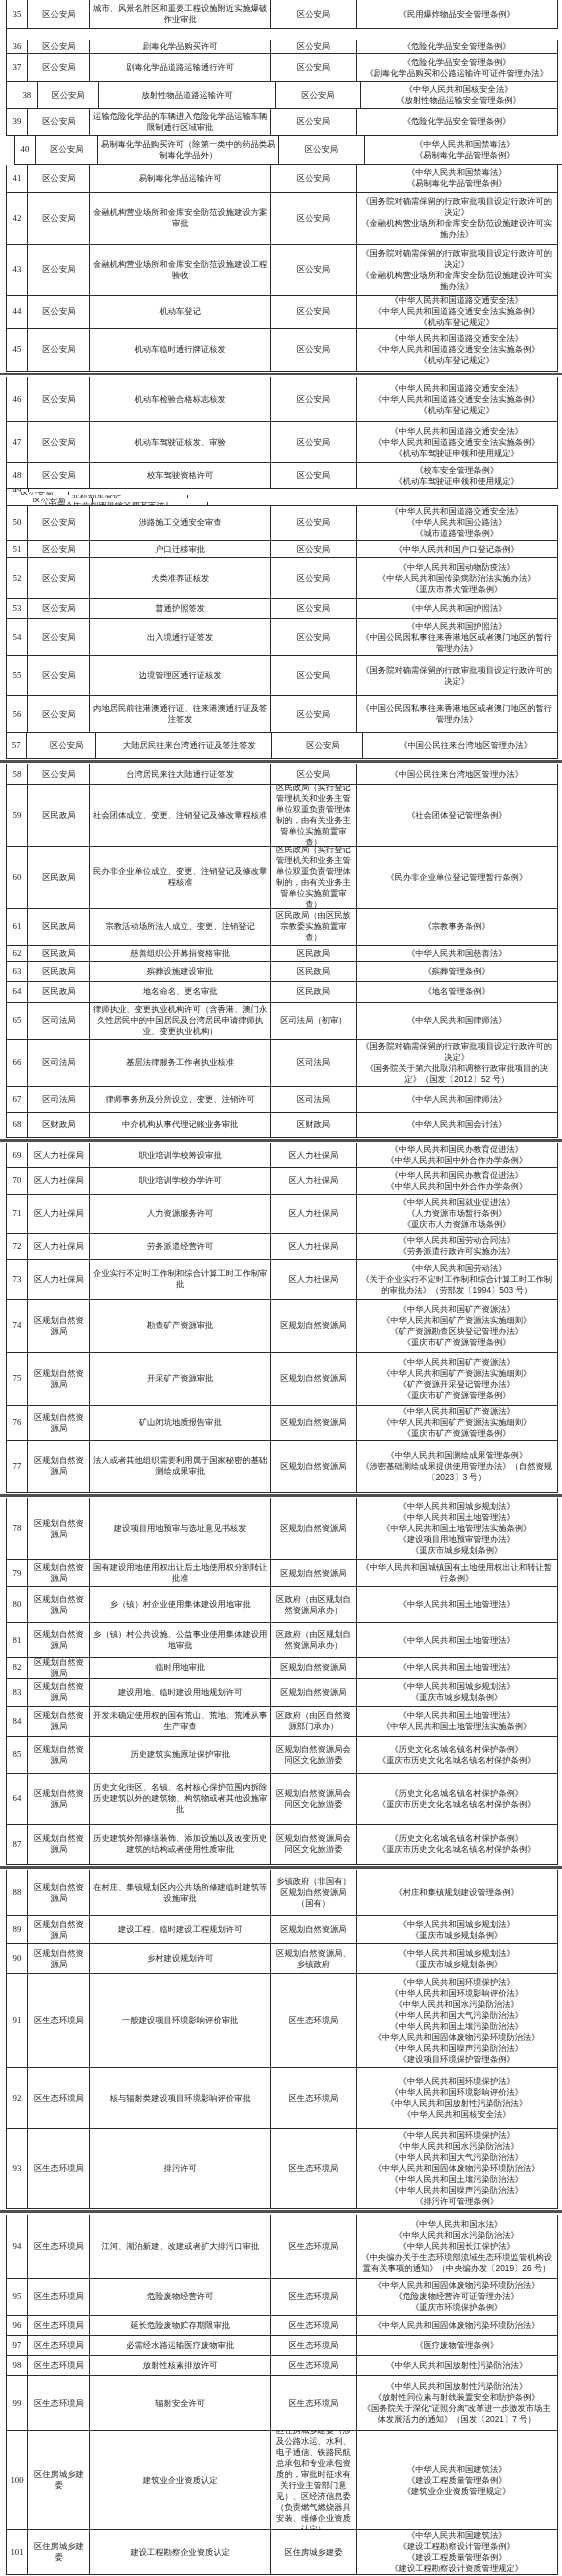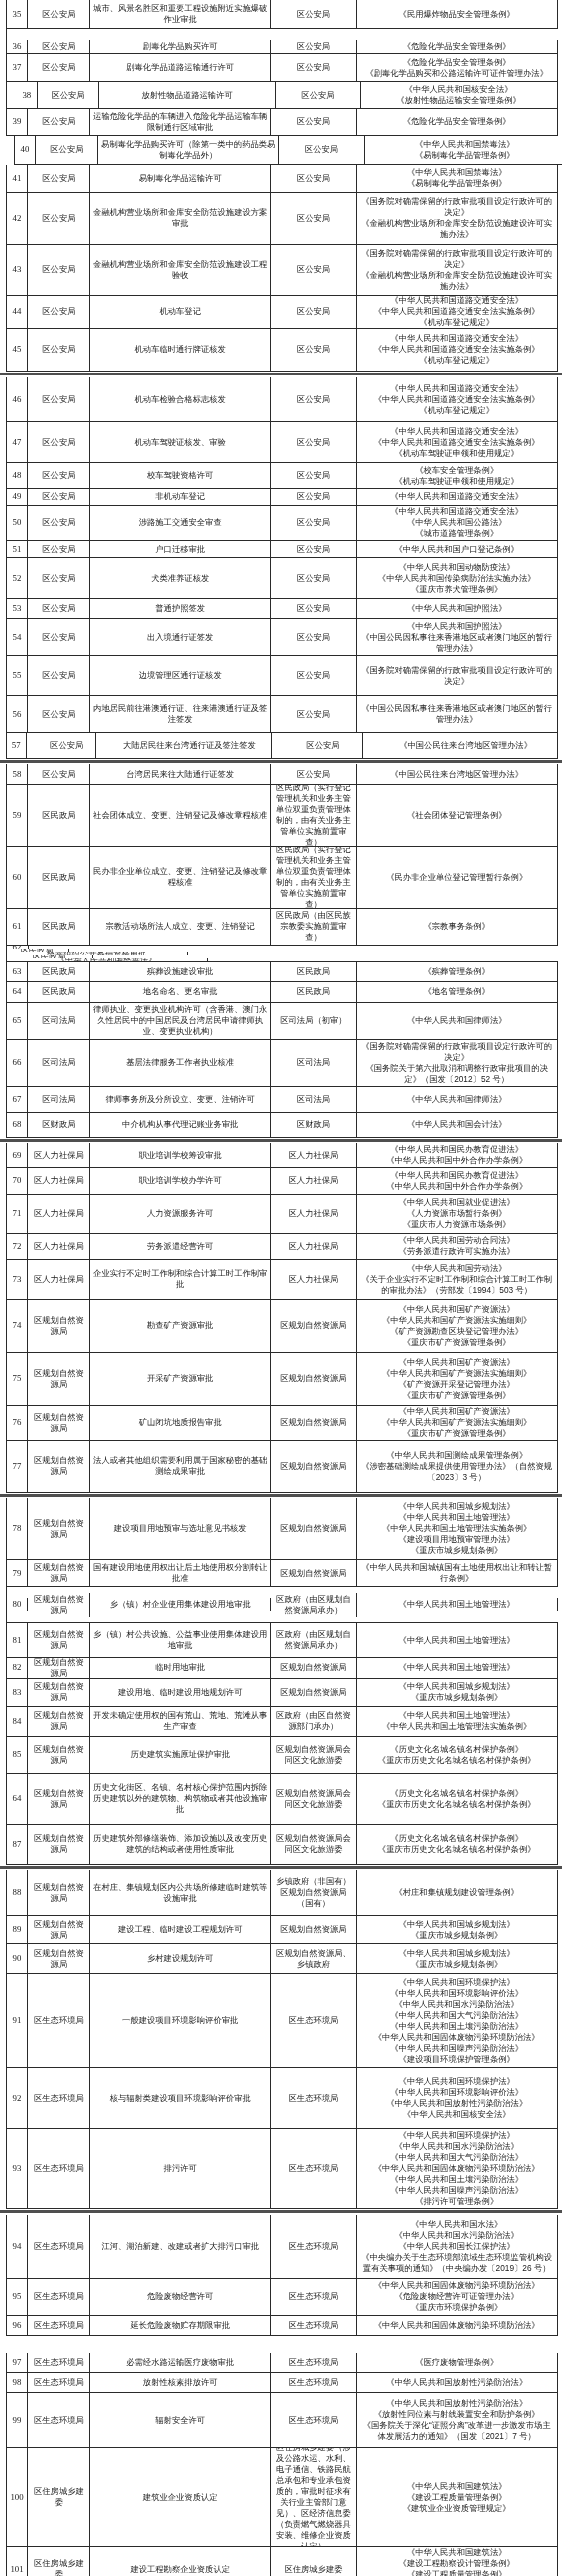--- a/index.html
+++ b/index.html
@@ -154,21 +154,21 @@
     <div class="row" style="height: 26px;">
     <div class="c c1">48</div>
     <div class="c c2">区公安局</div>
     <div class="c c3">校车驾驶资格许可</div>
     <div class="c c4">区公安局</div>
     <div class="c c5">
         <div class="law-line">《校车安全管理条例》</div>
         <div class="law-line">《机动车驾驶证申领和使用规定》</div>
       </div>
   </div>
-    <div class="row" style="height: 16.6px;">
+    <div class="row" style="height: 16.6px; flex-direction: column;">
     <div class="c c1">49</div>
     <div class="c c2">区公安局</div>
     <div class="c c3">非机动车登记</div>
     <div class="c c4">区公安局</div>
     <div class="c c5">
         <div class="law-line">《中华人民共和国道路交通安全法》</div>
       </div>
   </div>
     <div class="row" style="height: 35px;">
     <div class="c c1">50</div>
@@ -277,21 +277,21 @@
   </div>
     <div class="row" style="height: 37px;">
     <div class="c c1">61</div>
     <div class="c c2">区民政局</div>
     <div class="c c3">宗教活动场所法人成立、变更、注销登记</div>
     <div class="c c4">区民政局（由区民族宗教委实施前置审查）</div>
     <div class="c c5">
         <div class="law-line">《宗教事务条例》</div>
       </div>
   </div>
-    <div class="row" style="height: 16.6px; flex-direction: column;">
+    <div class="row" style="height: 16.6px;">
     <div class="c c1">62</div>
     <div class="c c2">区民政局</div>
     <div class="c c3">慈善组织公开募捐资格审批</div>
     <div class="c c4">区民政局</div>
     <div class="c c5">
         <div class="law-line">《中华人民共和国慈善法》</div>
       </div>
   </div>
     <div class="row" style="height: 19.3px;">
     <div class="c c1">63</div>
@@ -467,21 +467,21 @@
     <div class="row" style="height: 27px;">
     <div class="c c1">79</div>
     <div class="c c2">区规划自然资
 源局</div>
     <div class="c c3">国有建设用地使用权出让后土地使用权分割转让批准</div>
     <div class="c c4">区规划自然资源局</div>
     <div class="c c5">
         <div class="law-line">《中华人民共和国城镇国有土地使用权出让和转让暂行条例》</div>
       </div>
   </div>
-    <div class="row" style="height: 36px; align-items: center;">
+    <div class="row" style="height: 36px;">
     <div class="c c1">80</div>
     <div class="c c2">区规划自然资
 源局</div>
     <div class="c c3">乡（镇）村企业使用集体建设用地审批</div>
     <div class="c c4">区政府（由区规划自然资源局承办）</div>
     <div class="c c5">
         <div class="law-line">《中华人民共和国土地管理法》</div>
       </div>
   </div>
     <div class="row" style="height: 35px;">
@@ -661,21 +661,21 @@
   </div>
     <div class="row" style="height: 20px;">
     <div class="c c1">96</div>
     <div class="c c2">区生态环境局</div>
     <div class="c c3">延长危险废物贮存期限审批</div>
     <div class="c c4">区生态环境局</div>
     <div class="c c5">
         <div class="law-line">《中华人民共和国固体废物污染环境防治法》</div>
       </div>
   </div>
-    <div class="row" style="height: 20.4px; margin-top: 17px;">
+    <div class="row" style="height: 20.4px;">
     <div class="c c1">97</div>
     <div class="c c2">区生态环境局</div>
     <div class="c c3">必需经水路运输医疗废物审批</div>
     <div class="c c4">区生态环境局</div>
     <div class="c c5">
         <div class="law-line">《医疗废物管理条例》</div>
       </div>
   </div>
     <div class="row" style="height: 20px;">
     <div class="c c1">98</div>

